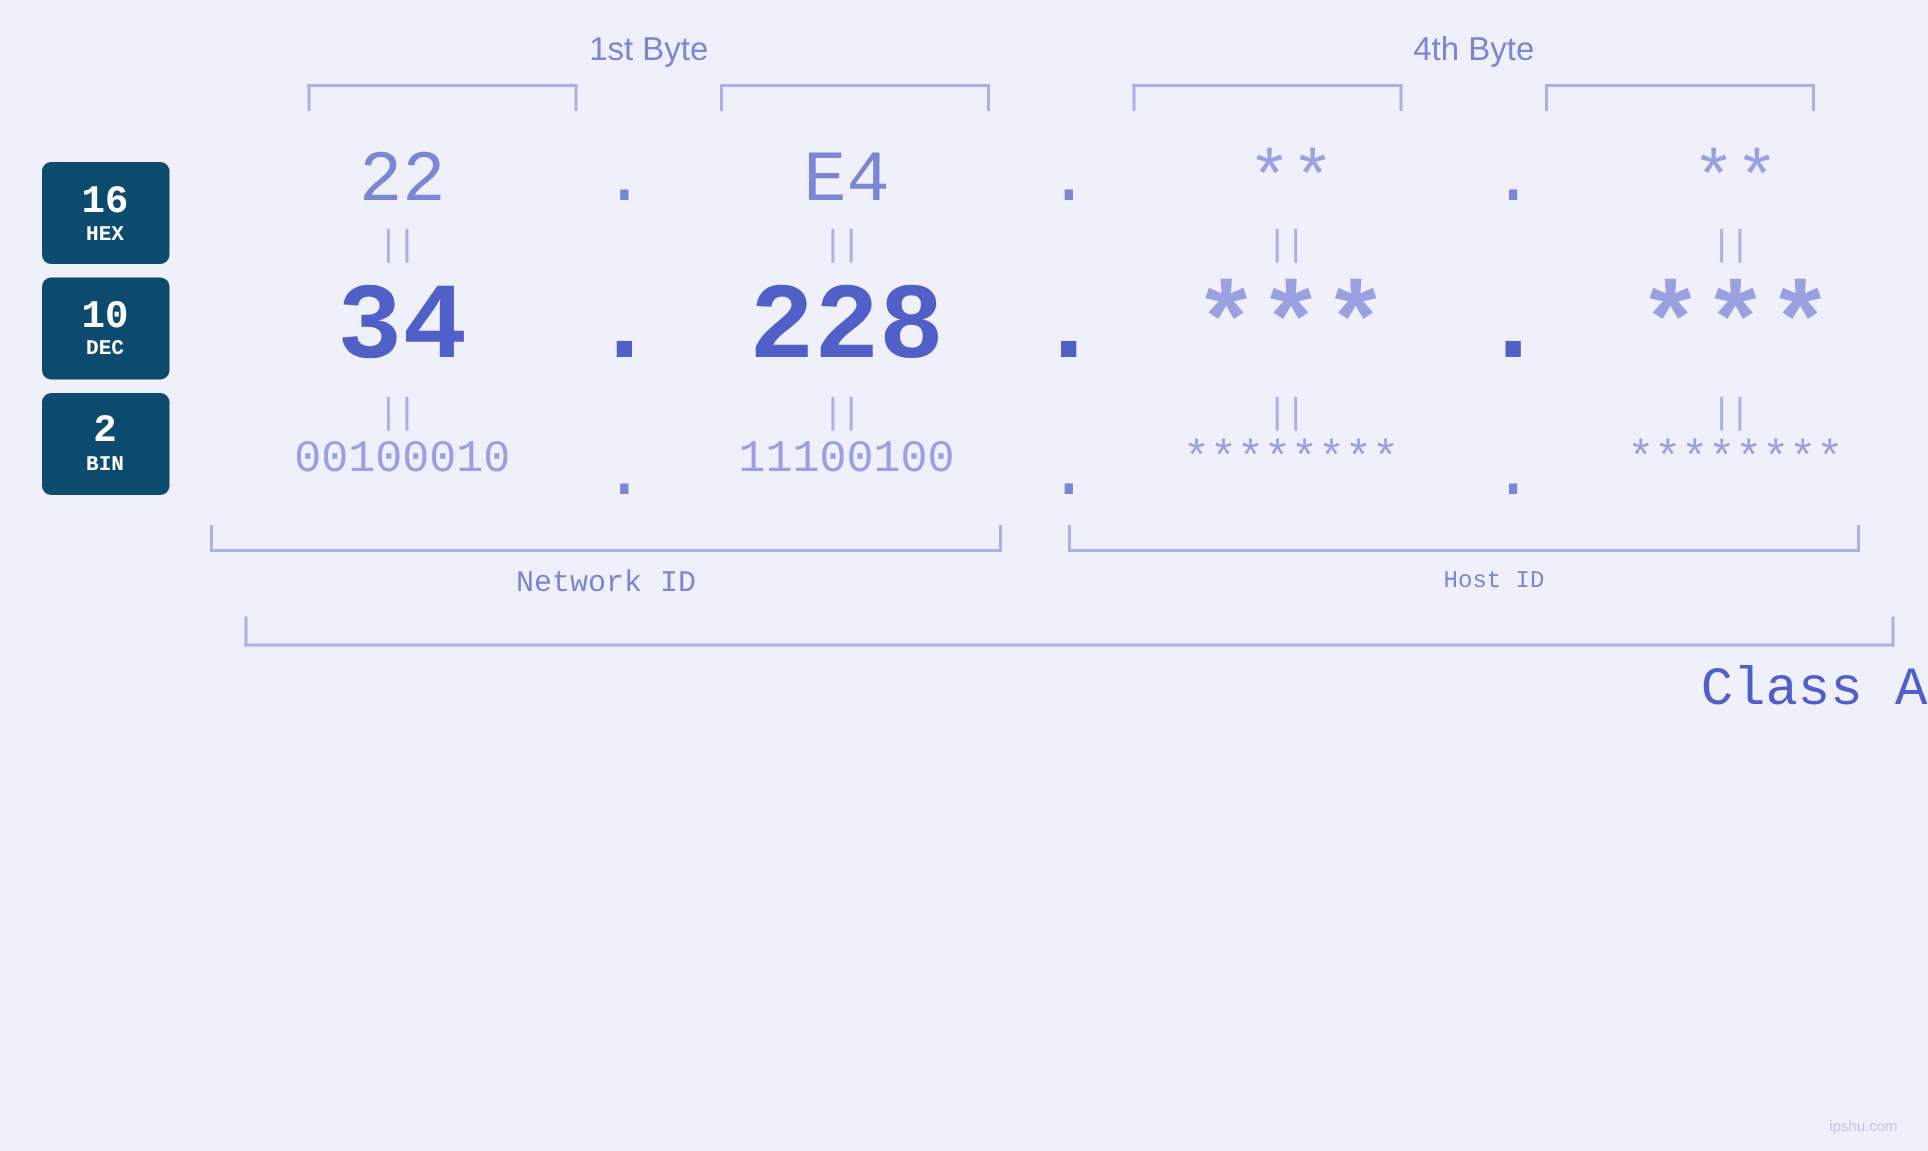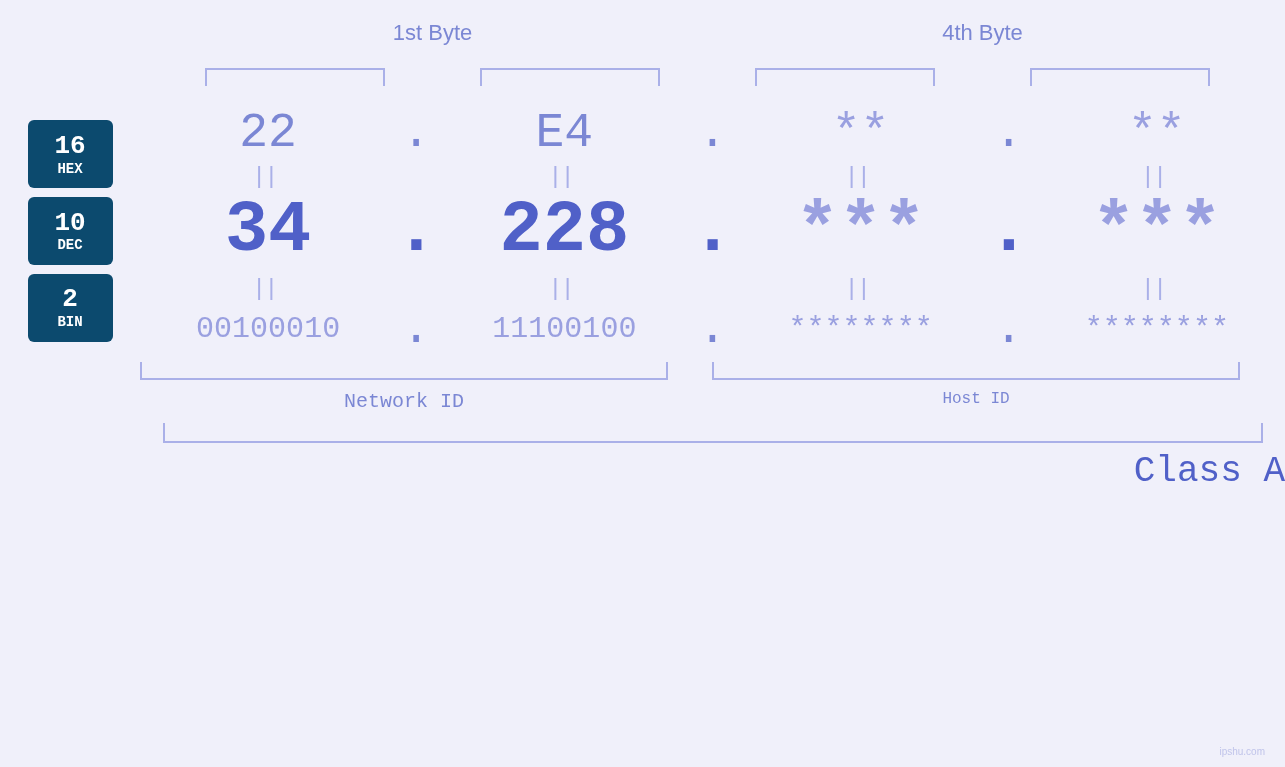--- a/index.html
+++ b/index.html
@@ -21,21 +21,21 @@
       justify-content: flex-start;
       padding-top: 20px;
       position: relative;
     }
 
     
     .byte-headers {
       display: flex;
       width: 1100px;
       margin-left: 130px;
-      margin-bottom: 22px;
+      margin-bottom: 10px;
     }
     .byte-header {
       flex: 1;
       text-align: center;
       color: #7b87d4;
       font-size: 22px;
       font-family: Arial, sans-serif;
     }
 
     
@@ -93,21 +93,21 @@
     .grid-area {
       flex: 1;
       display: flex;
       flex-direction: column;
     }
 
     
     .value-row {
       flex: 1;
       display: flex;
-      align-items: center;
+      align-items: flex-start;
     }
 
     .byte-cell {
       flex: 1;
       display: flex;
       align-items: center;
       justify-content: center;
     }
 
     .value-text {
@@ -297,21 +297,21 @@
 
     <div style="display:flex; position:relative; height:24px;">
 
       <div style="flex:0 0 calc(50% - 22px); height:18px; border:2px solid #aab0e8; border-top:none;"></div>
 
       <div style="flex:0 0 44px;"></div>
 
       <div style="flex:1; height:18px; border:2px solid #aab0e8; border-top:none;"></div>
     </div>
 
-    <div style="display:flex; margin-top:4px;">
+    <div style="display:flex; margin-top:4px;gap:20px;">
       <div style="flex:0 0 calc(50% - 22px); text-align:center; color:#7b87d4; font-size:20px; font-family:'Courier New',Courier,monospace;">Network ID</div>
       <div style="flex:0 0 44px;"></div>
       <div style="flex:1; text-align:center; color:#7b87d4; font-size:16px; font-family:'Courier New',Courier,monospace;">Host ID</div>
     </div>
 
   </div>
 
   <div style="width:calc(1285px - 185px); margin-left:140px; height:20px; border:2px solid #aab0e8; border-top:none; margin-top:10px;"></div>
 
   <div style="text-align:right; color:#5060c8; font-size:36px; font-family:'Courier New',Courier,monospace; margin-top:8px; width:100%;">Class A</div>

